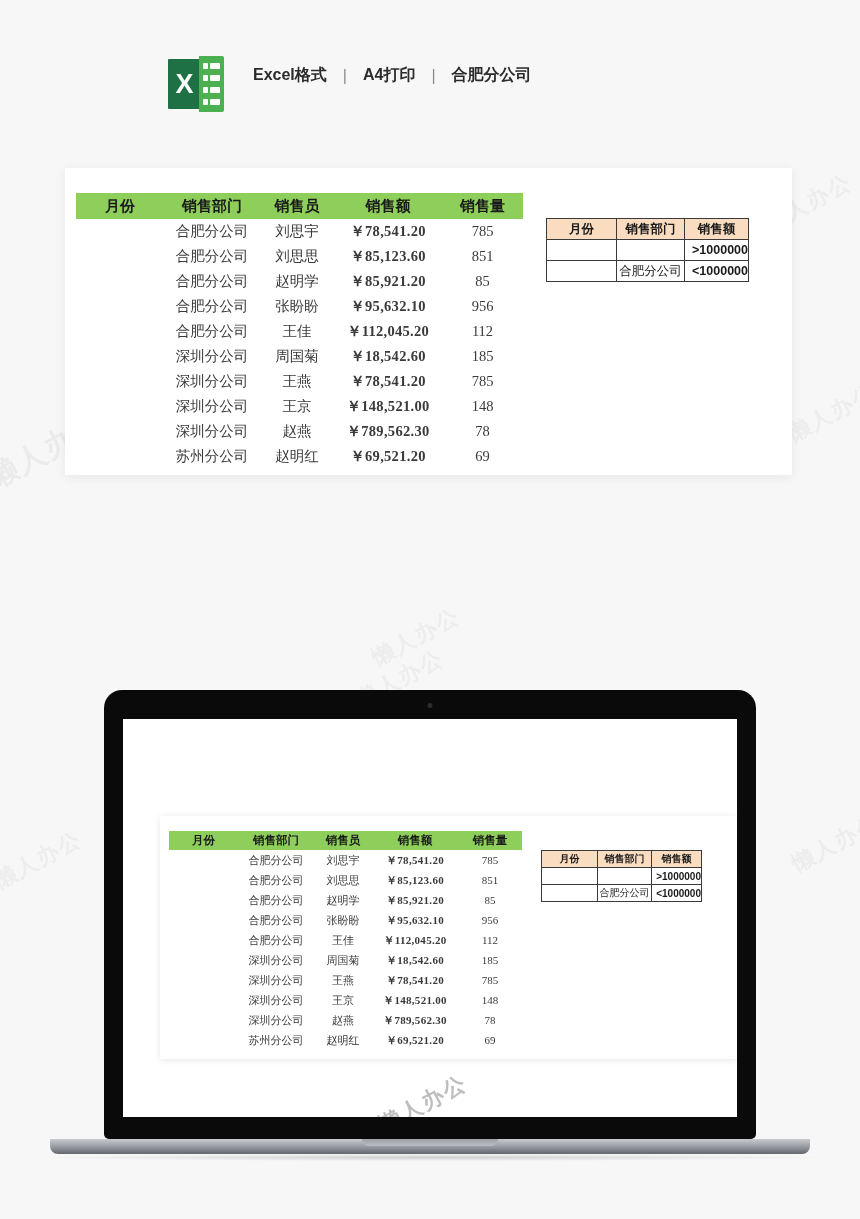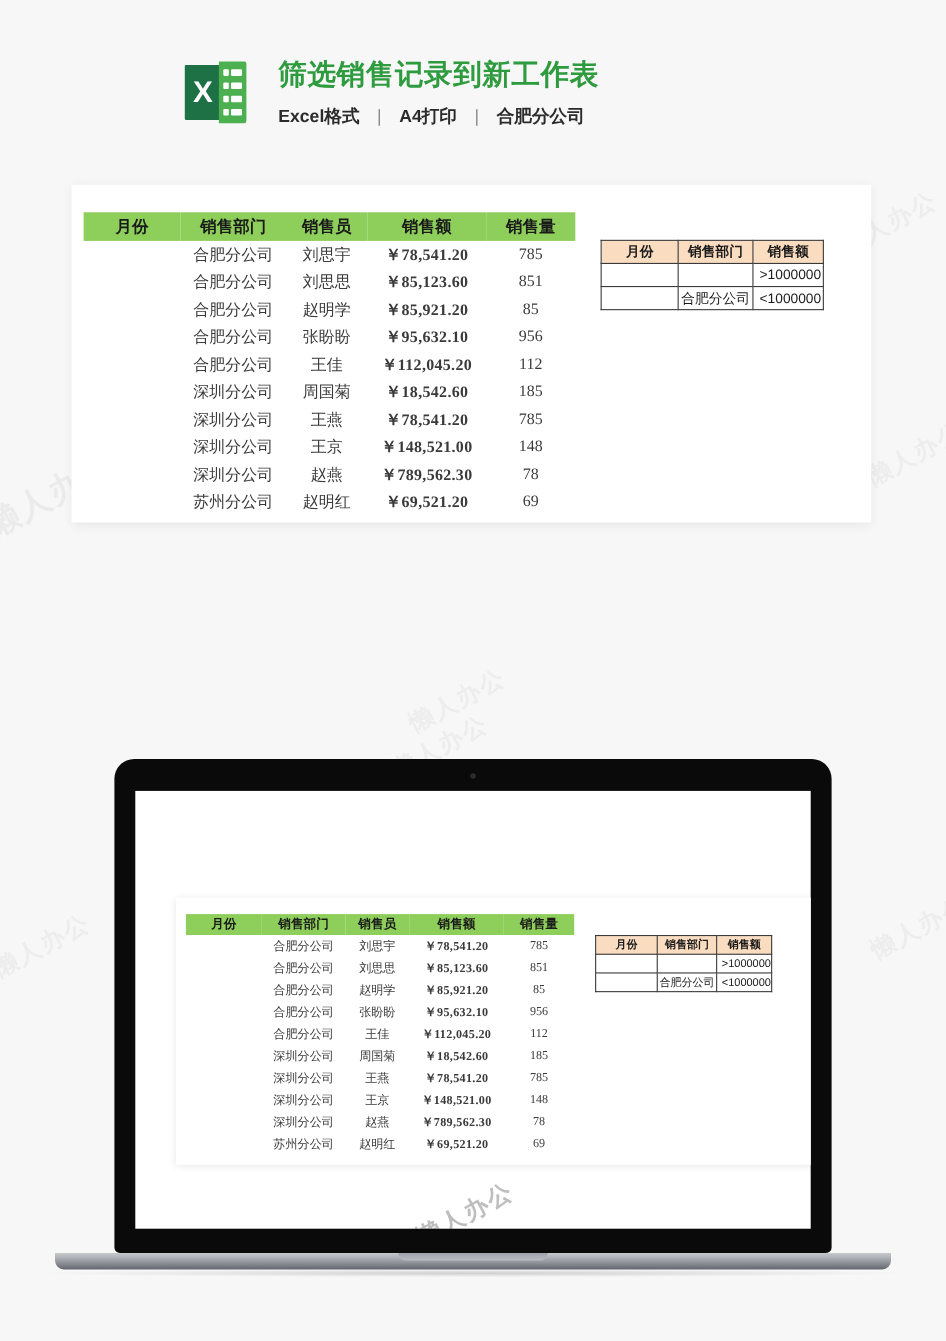--- a/index.html
+++ b/index.html
@@ -171,22 +171,23 @@
     text-align: center;
     white-space: nowrap;
   }
   .crit-table th {
     background: #fadcc0;
     font-weight: 700;
     font-family: "Liberation Sans", sans-serif;
   }
   .crit-table td.cond {
     font-family: "Liberation Sans", sans-serif;
-    text-align: center;
+    text-align: right;
     padding-left: 4px;
+    font-weight: bold;
   }
 
   
   #main-data {
     position: absolute;
     left: 11px;
     top: 25px;
     width: 447px;
   }
   #main-data th { height: 26px; font-size: 15px; }
@@ -335,21 +336,20 @@
           <div class="gcell wide"></div>
         </div>
       <div class="grow">
           <div class="gcell"></div>
           <div class="gcell wide"></div>
         </div>
     </div>
   </div>
 
   <div class="head-text">
-    <div class="title">筛选销售记录到新工作表</div>
     <div class="subtitle">
       <span>Excel格式</span>
       <span class="sep">|</span>
       <span>A4打印</span>
       <span class="sep">|</span>
       <span>合肥分公司</span>
     </div>
   </div>
 
 </div>

